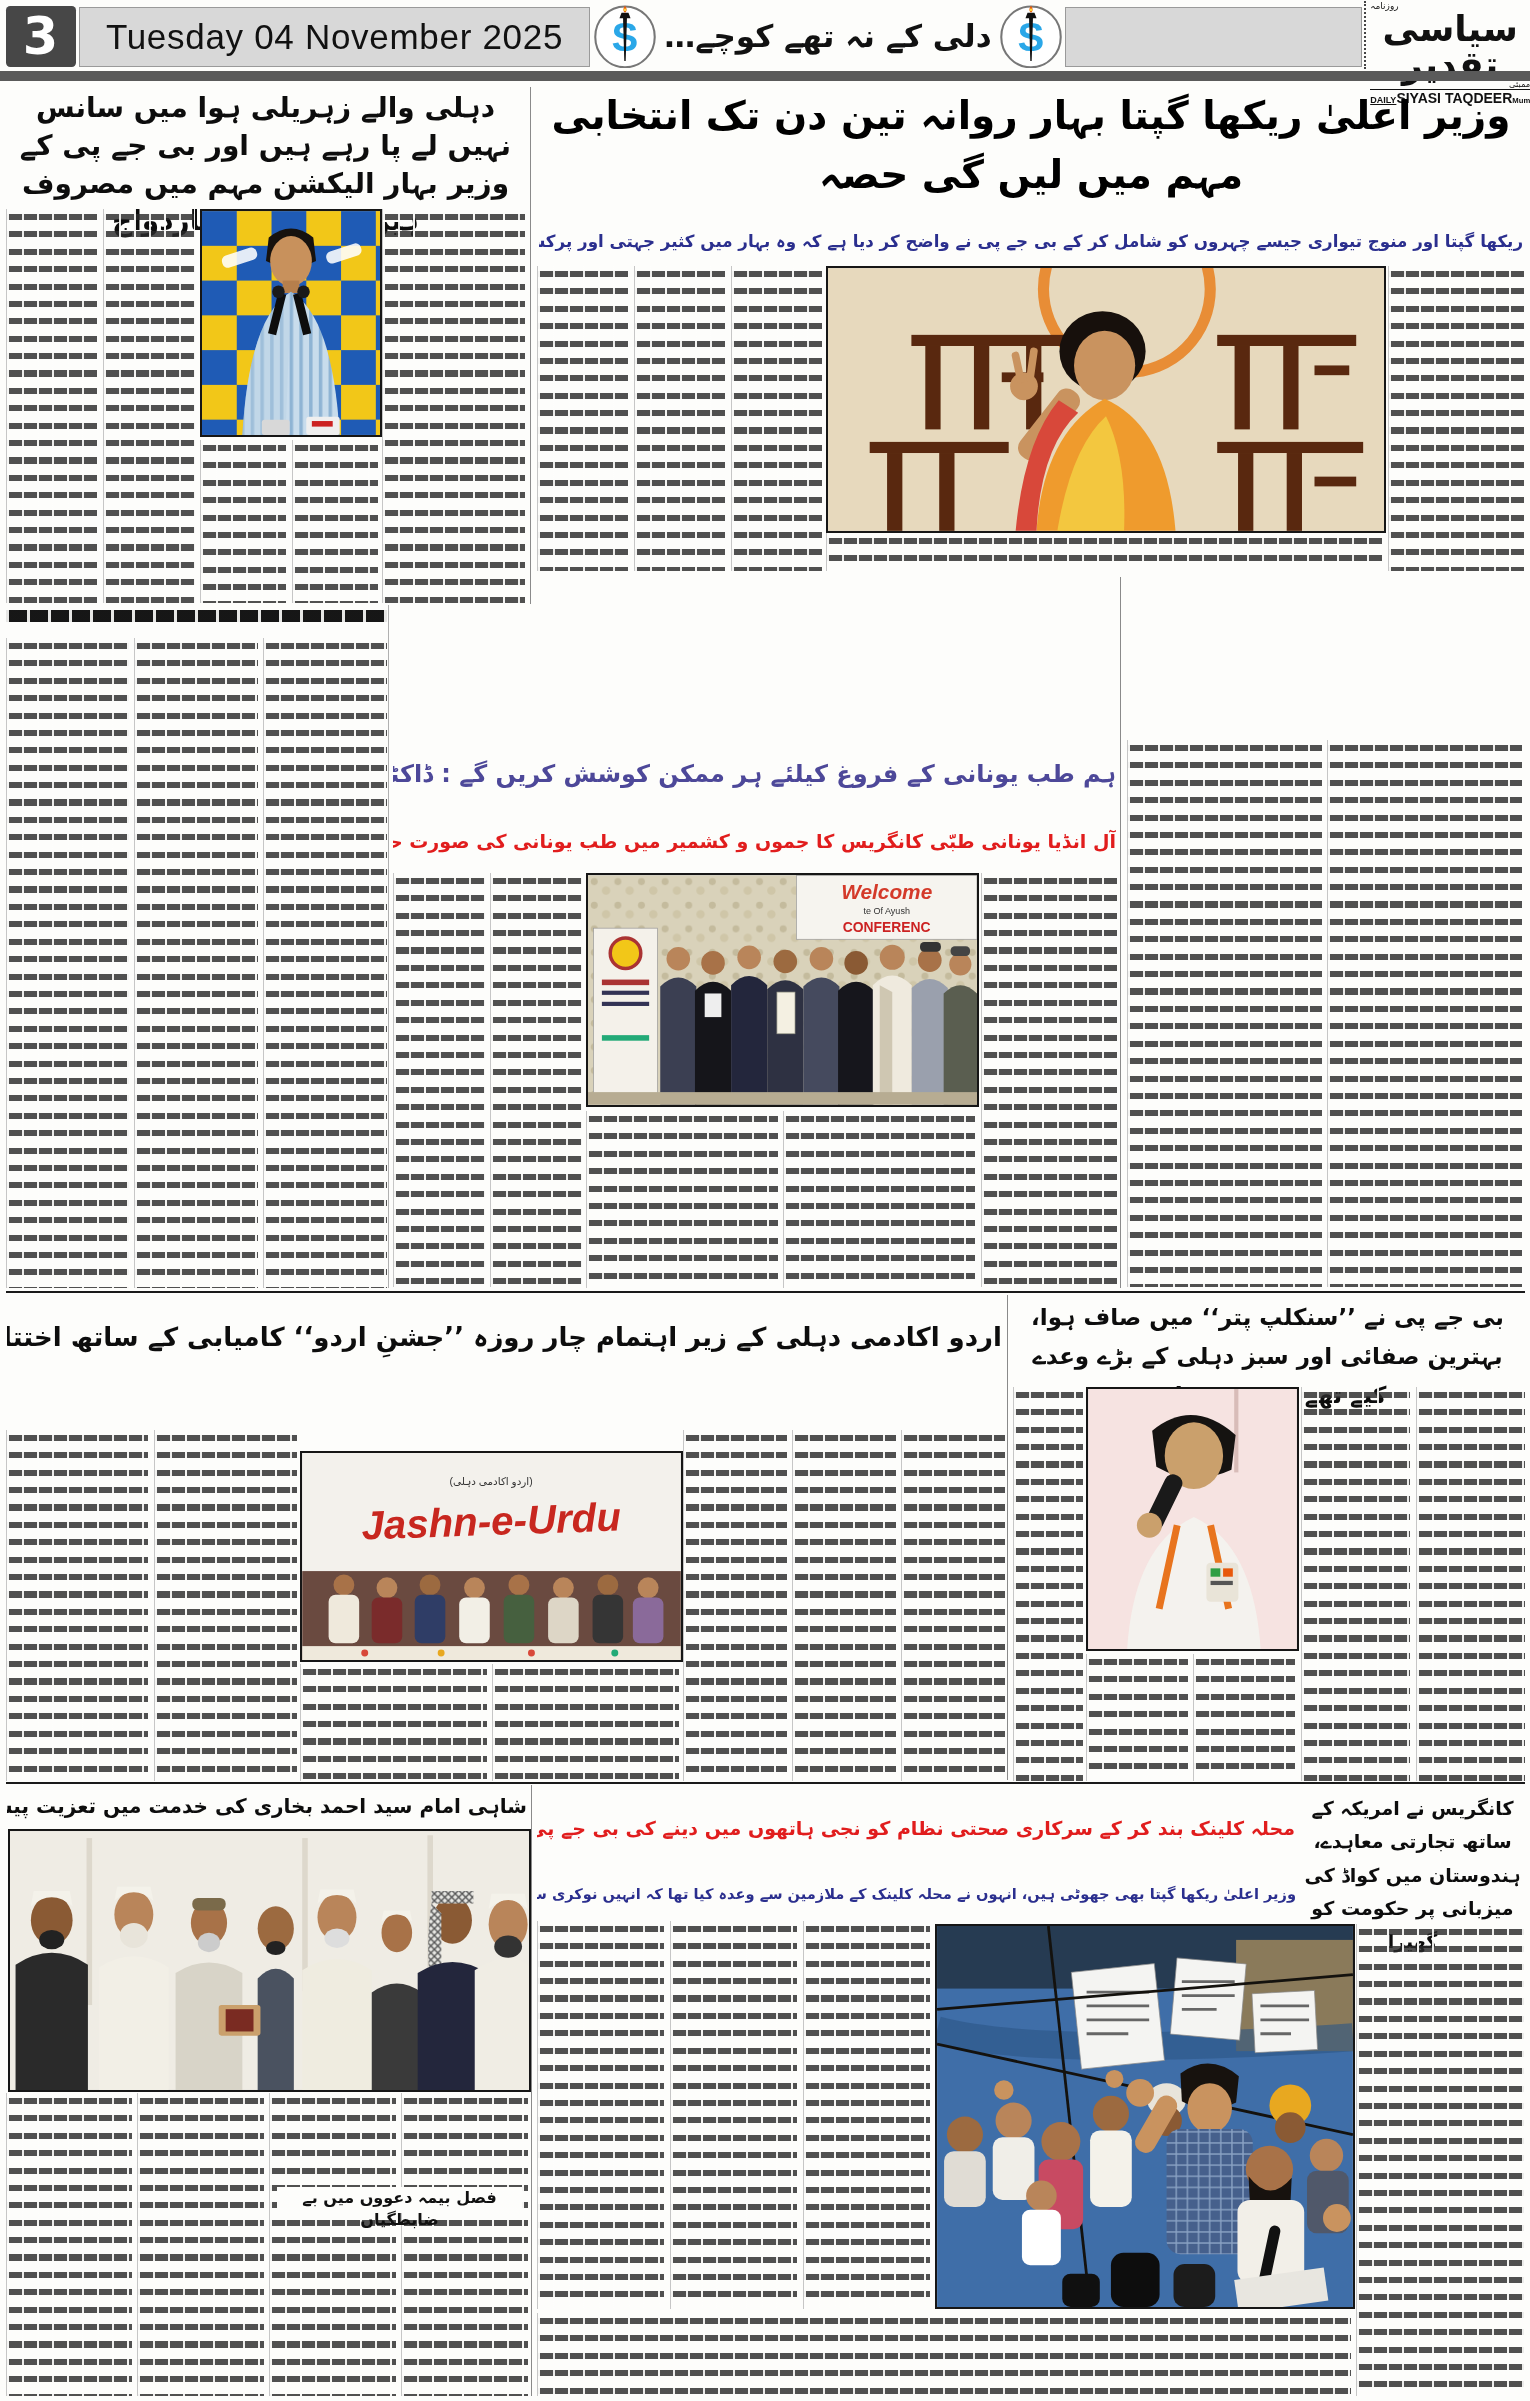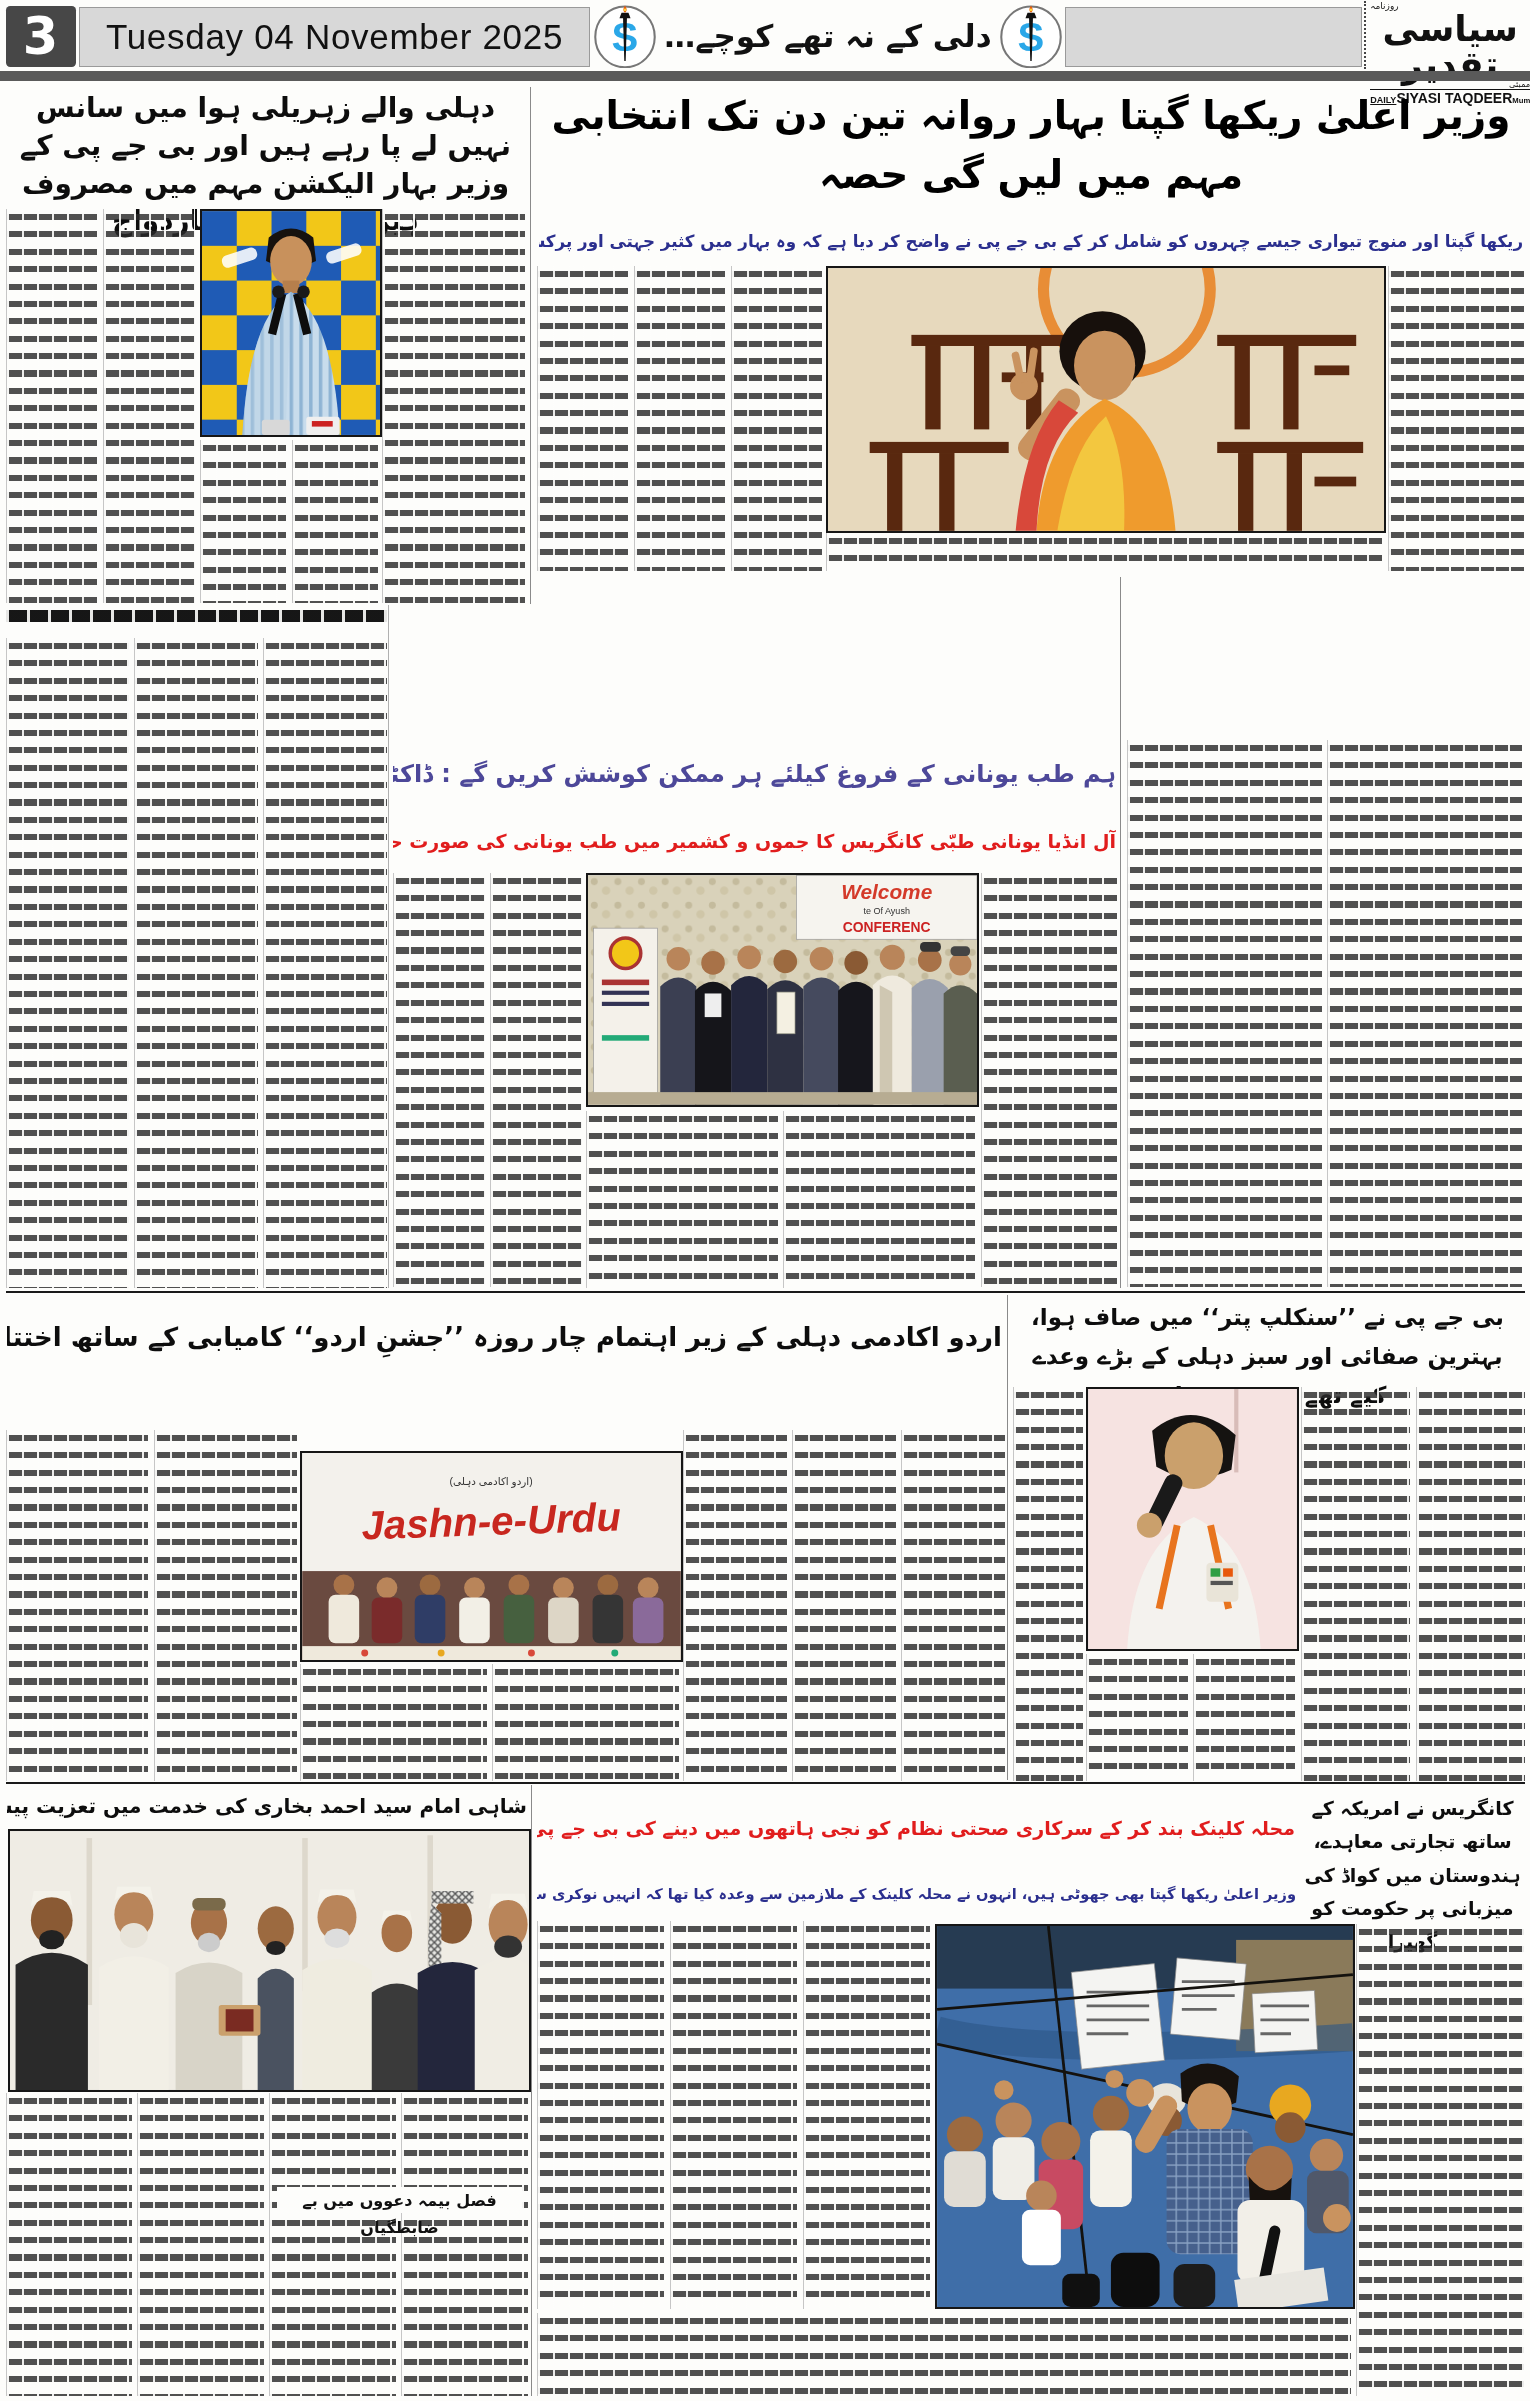--- a/index.html
+++ b/index.html
@@ -446,21 +446,21 @@
     <rect x="310" y="256" width="40" height="32" fill="#7a2b22"></rect>
   </svg>
 
   <div class="abs tfg" style="left:5.6px;top:2093px;width:522px;height:303px;">
       <div class="tf"></div>
       <div class="tf"></div>
       <div class="tf"></div>
       <div class="tf"></div>
     </div>
   <div class="abs rtl" style="left:277px;top:2187px;width:245px;height:26.4px;background:#fdfdfb;font-weight:bold;font-size:16px;
-       line-height:27px;text-align:center;">فصل بیمہ دعووں میں بے ضابطگیاں</div>
+       line-height:22px;text-align:center;">فصل بیمہ دعووں میں بے ضابطگیاں</div>
 
   <div class="abs vrule" style="left:531px;top:1785px;height:611px;"></div>
 
   <div class="abs rtl hl nowrap" style="left:537px;top:1789px;width:758px;height:78px;font-size:19px;line-height:78px;color:#e11d1d;">محلہ کلینک بند کر کے سرکاری صحتی نظام کو نجی ہاتھوں میں دینے کی بی جے پی حکومت کی کوشش کے خلاف ’’آپ‘‘ کا زبردست احتجاج</div>
 
   <div class="abs rtl hl" style="left:1302px;top:1792px;width:221px;height:124px;font-size:19px;line-height:1.75;color:#0d0d0d;">کانگریس نے امریکہ کے ساتھ تجارتی معاہدے، ہندوستان میں کواڈ کی میزبانی پر حکومت کو گھیرا</div>
 
   <div class="abs rtl hl nowrap" style="left:537px;top:1872px;width:759px;height:43px;font-size:14.6px;line-height:43px;color:#2b2f8e;">وزیر اعلیٰ ریکھا گپتا بھی جھوٹی ہیں، انہوں نے محلہ کلینک کے ملازمین سے وعدہ کیا تھا کہ انہیں نوکری سے نہیں نکالا جائے گا : کلدیپ کمار</div>
 
   <div class="abs tfg" style="left:537px;top:1921px;width:393px;height:388px;">

